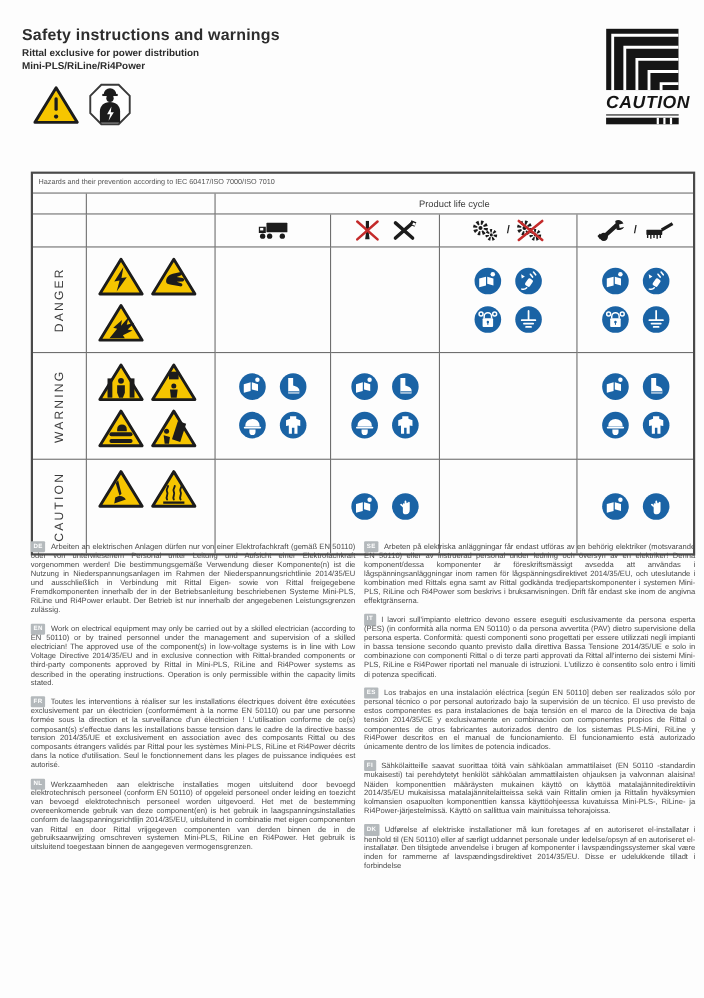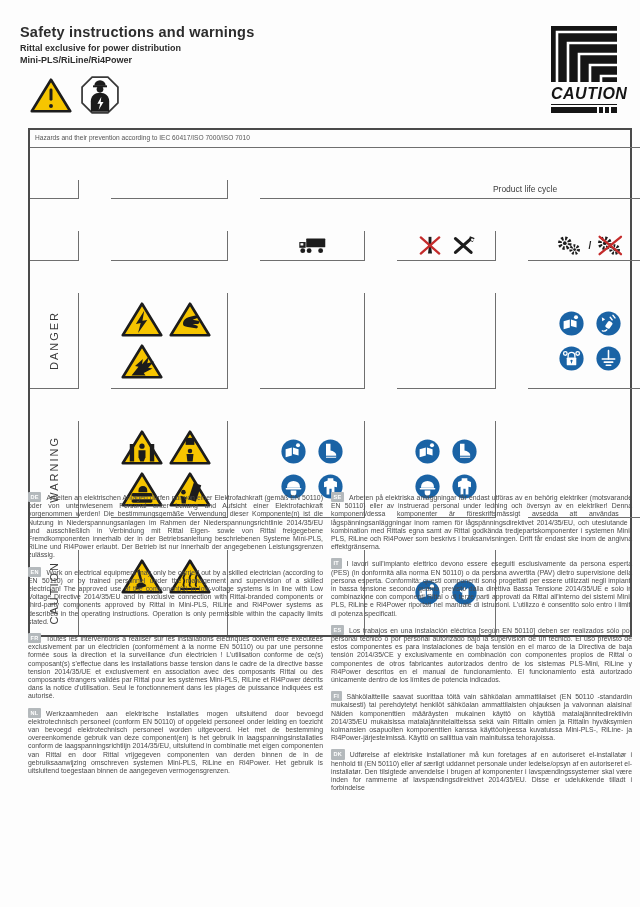--- a/index.html
+++ b/index.html
@@ -21,25 +21,24 @@
   .logo-square{width:66px;height:56px;display:block;}
   .logo-word{
     font-size:16px;font-weight:bold;font-style:italic;color:#151515;
     border-bottom:1.5px solid #151515;padding:3px 0 1px 0;letter-spacing:.5px;
   }
   .logo-bar{position:relative;height:6px;background:#151515;margin-top:2px;}
   .logo-bar i{position:absolute;top:0;bottom:0;width:2px;background:#fff;}
   .logo-bar i:nth-child(1){right:6px;} .logo-bar i:nth-child(2){right:12px;} .logo-bar i:nth-child(3){right:18px;}
   
   .haz-table{
-    position:absolute;left:28px;top:128px;width:604px;box-sizing:border-box;
+    position:absolute;left:28px;top:156px;width:604px;box-sizing:border-box;
     display:grid;border:2px solid #4a4a4a;
     grid-template-columns:49px 117px 105px 99px 125px 105px;
     grid-template-rows:18px 19px 30px 96px 97px 85px;
-    gap:32px;
   }
   .cell{box-sizing:border-box;border-right:1px solid #6f6f6f;border-bottom:1px solid #6f6f6f;}
   .lastcol{border-right:none;} .lastrow{border-bottom:none;}
   .cap{grid-column:1/-1;font-size:6.6px;color:#555;padding:4px 0 0 5px;}
   .plc{grid-column:3/-1;display:flex;align-items:center;justify-content:center;
        font-size:8.5px;color:#3c3c3c;}
   .phead{display:flex;align-items:center;justify-content:center;gap:3px;}
   .sep{font-size:10px;font-weight:bold;color:#1c1c1c;margin:0 1px;}
   .rowlabel{display:flex;align-items:center;justify-content:center;}
   .rl{writing-mode:vertical-rl;transform:rotate(180deg);font-size:11px;

